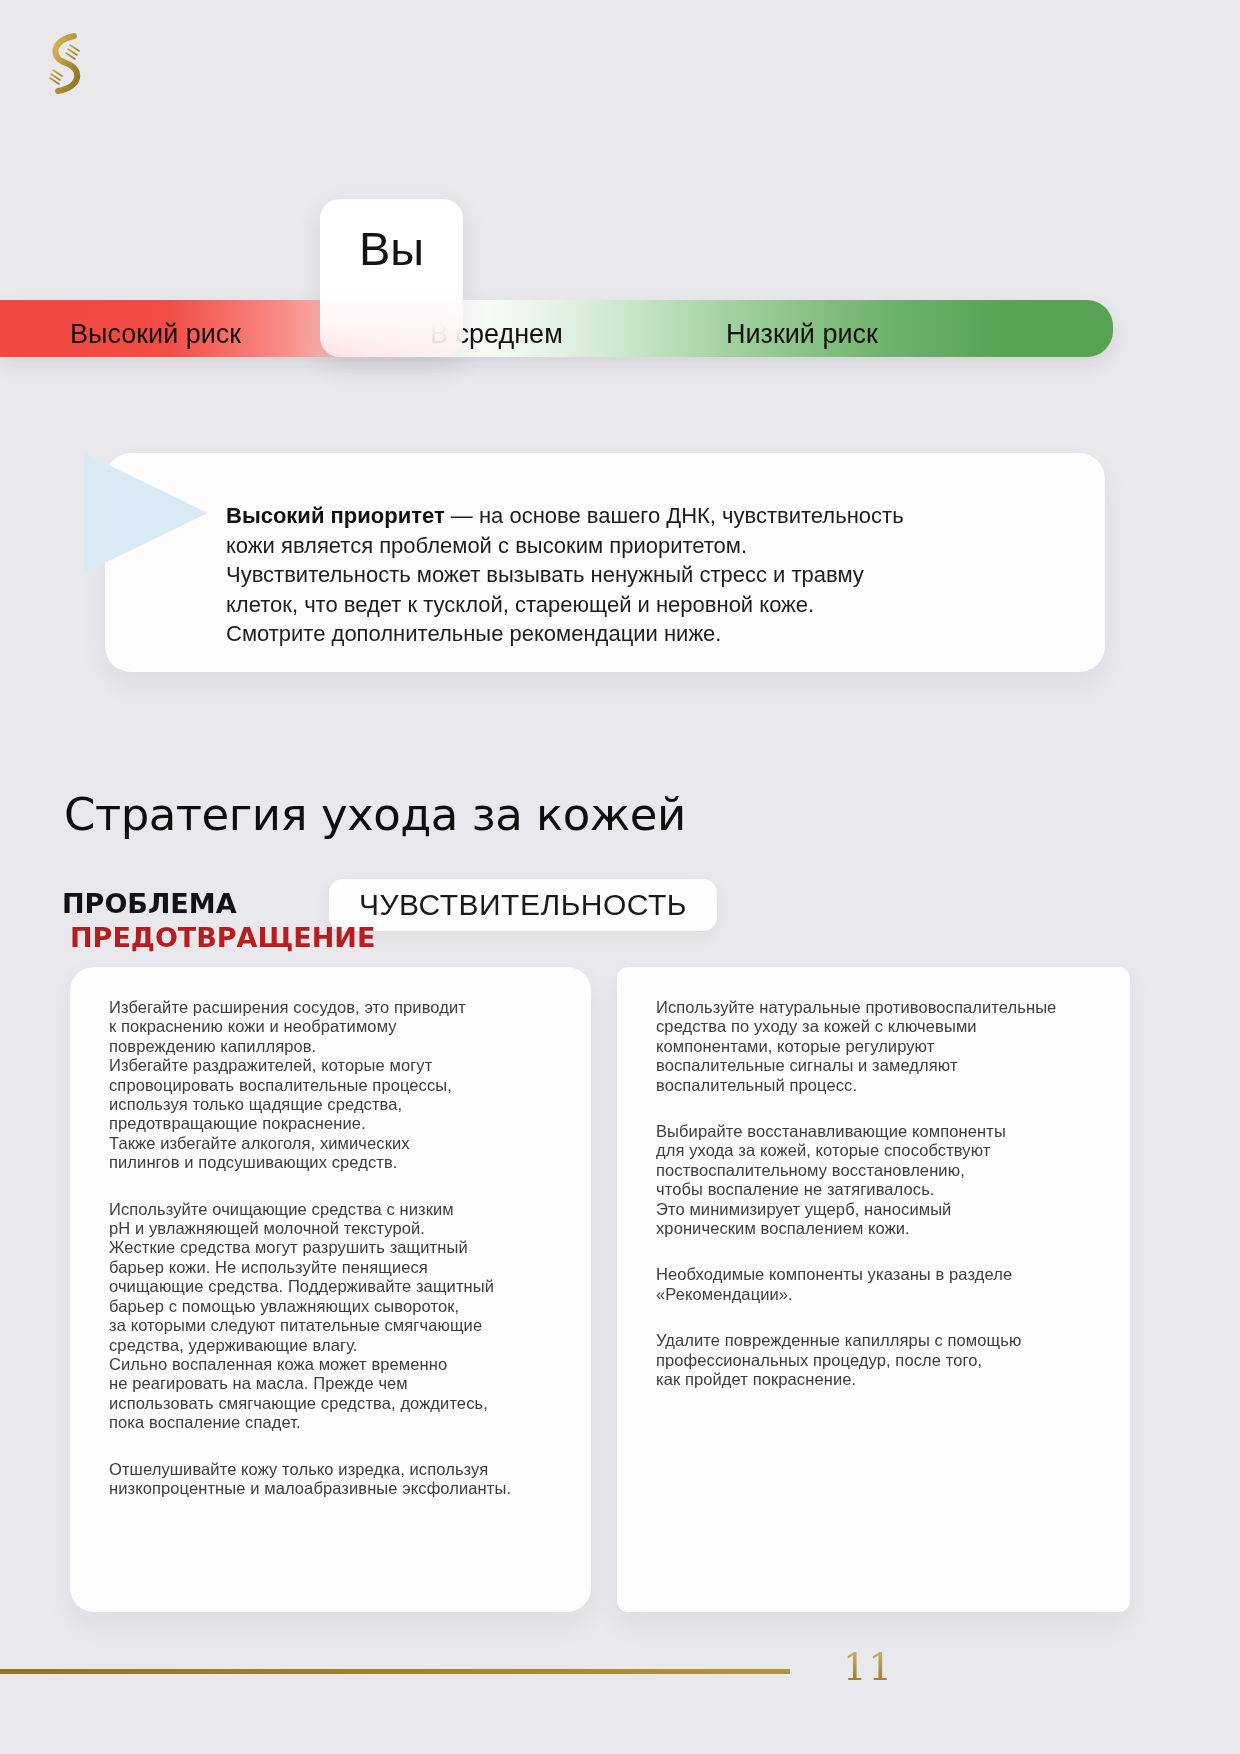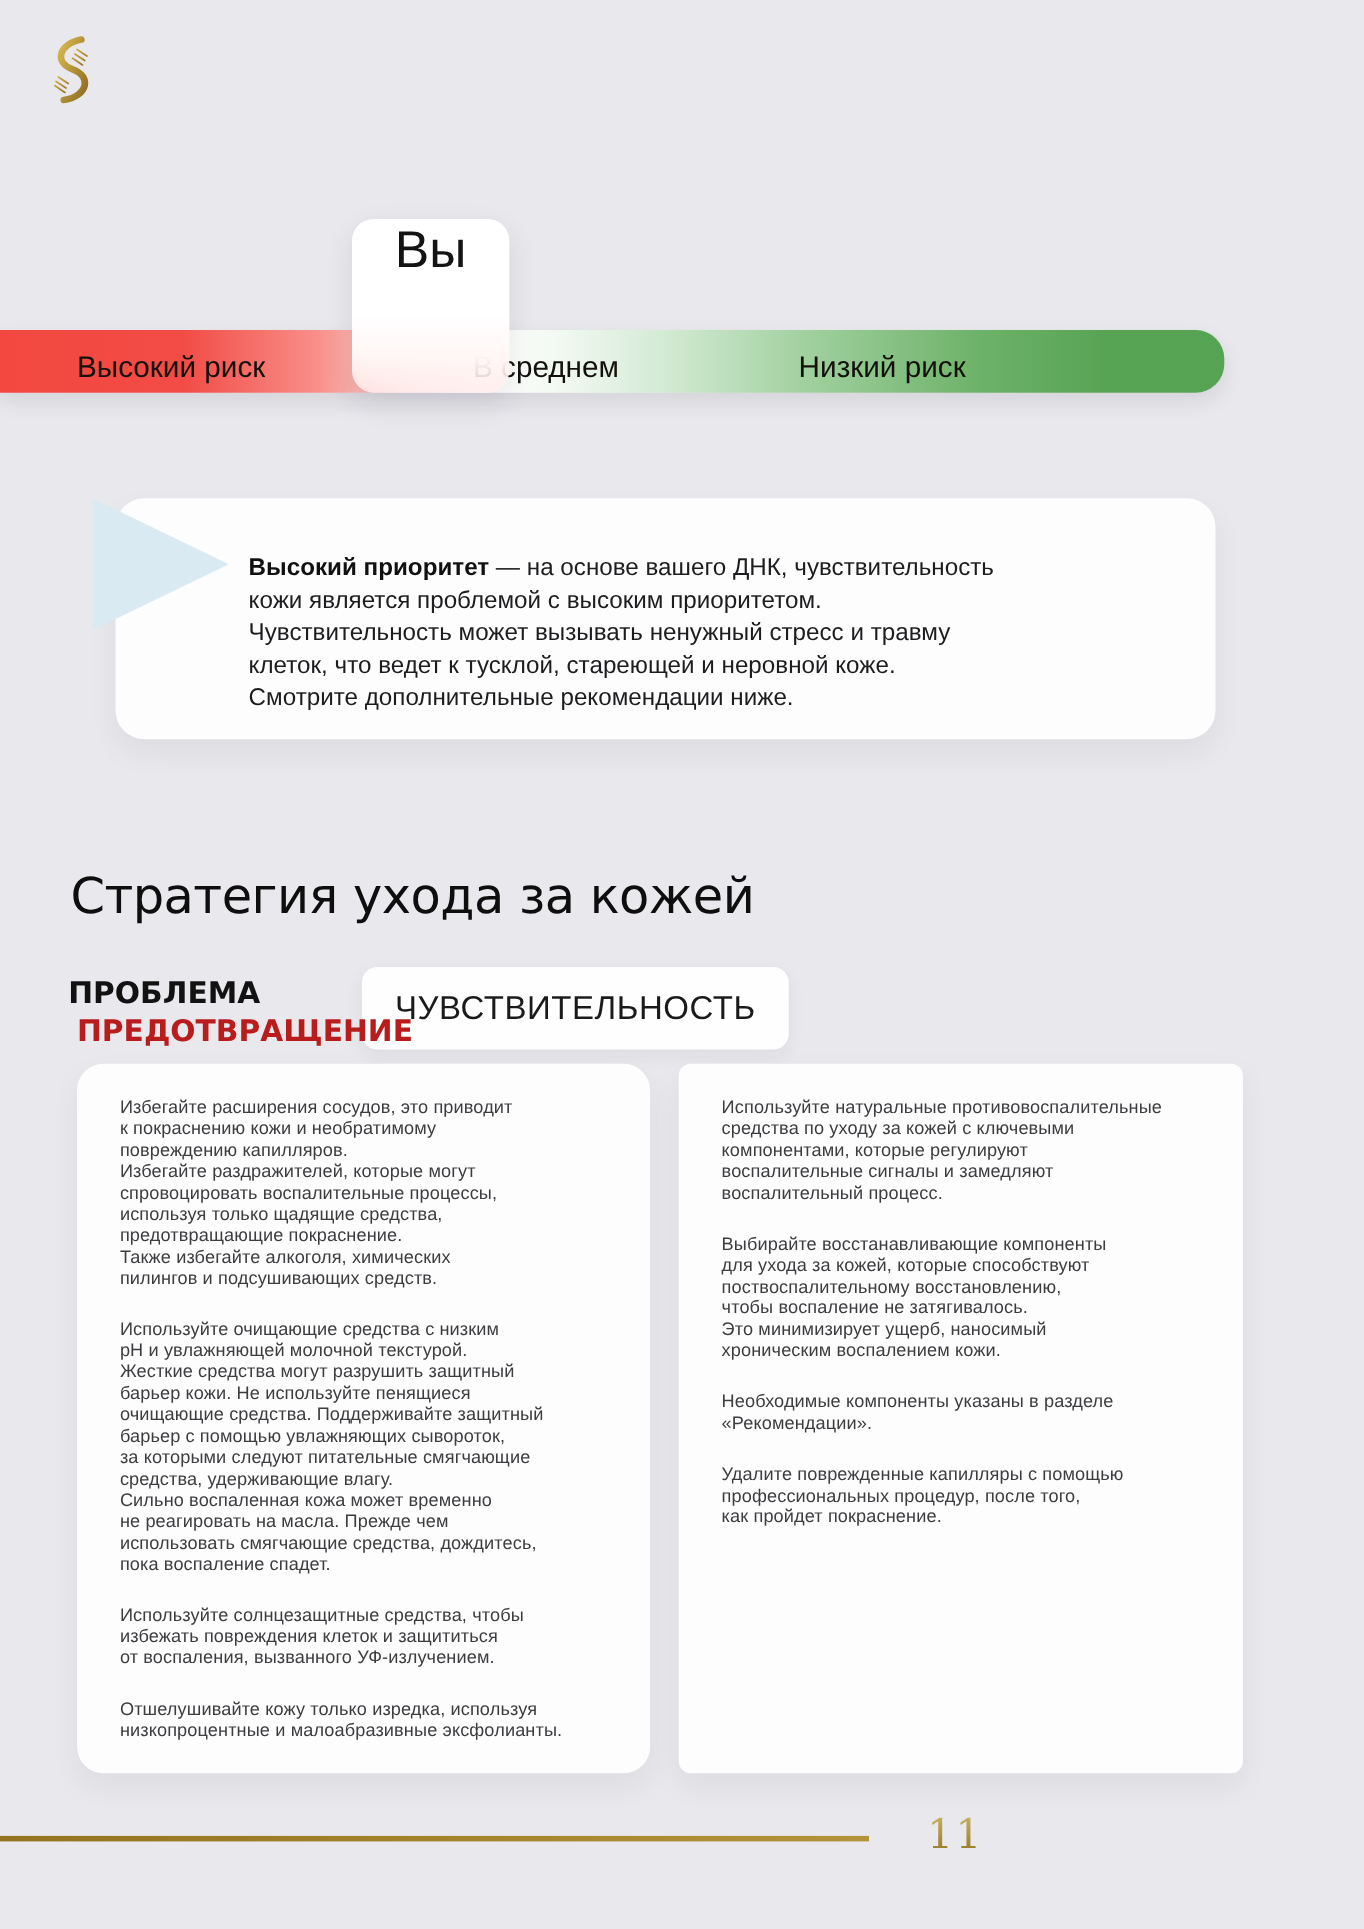--- a/index.html
+++ b/index.html
@@ -10,21 +10,21 @@
   .logo{position:absolute;left:40px;top:32px;width:48px;height:62px;}
 
   
   .h1{position:absolute;left:66px;top:118px;font-family:"DejaVu Sans", sans-serif;
       font-weight:bold;font-size:52px;line-height:76px;letter-spacing:-1px;color:#0e0e0f;white-space:nowrap;}
 
   
   .you-chip{position:absolute;left:320px;top:199px;width:143px;height:158px;border-radius:20px;
       background:linear-gradient(180deg,#ffffff 0%,#ffffff 55%,#fff7f6 78%,rgba(255,236,235,.82) 100%);
       box-shadow:0 10px 26px rgba(40,40,60,.10);z-index:3;text-align:center;}
-  .you-chip .you-text{display:inline-block;font-size:47px;font-weight:normal;color:#131313;}
+  .you-chip .you-text{display:inline-block;margin-top:22px;font-size:47px;font-weight:normal;color:#131313;}
 
   
   .risk-bar{position:absolute;left:0;top:300px;width:1113px;height:57px;z-index:2;
       border-radius:0 26px 26px 0;
       background:linear-gradient(90deg,#f2483f 0%,#f24c46 15%,#f98f8a 26%,#fcdedc 33%,#ffffff 40%,
                  #f1f8f1 46%,#d4ebd5 54%,#a0d09e 66%,#6db269 80%,#58a455 90%,#57a354 100%);
       box-shadow:0 8px 18px rgba(40,40,60,.10);}
   .risk-label{position:absolute;top:0;height:57px;display:flex;align-items:center;
       font-size:27px;color:#14110d;transform:translateY(6px);white-space:nowrap;}
   .risk-label.high{left:70px;}
@@ -38,21 +38,21 @@
       background:#fdfdfe;box-shadow:0 12px 28px rgba(40,40,60,.06);}
   .note-text{position:absolute;left:121px;top:48px;width:830px;font-size:22px;line-height:29.5px;
       color:#1d1d1f;white-space:pre-line;}
   .note-text b{font-weight:bold;color:#111;}
 
   
   .h2{position:absolute;left:64px;top:788px;font-family:"DejaVu Sans", sans-serif;
       font-weight:normal;font-size:45px;letter-spacing:-0.5px;color:#0e0e0f;white-space:nowrap;}
   .problem-label{position:absolute;left:62px;top:888px;font-family:"DejaVu Sans", sans-serif;
       font-weight:bold;font-size:27px;color:#121212;}
-  .problem-chip{position:absolute;left:329px;top:879px;width:388px;height:75px;border-radius:14px;
+  .problem-chip{position:absolute;left:329px;top:879px;width:388px;height:52px;border-radius:14px;
       background:#fefefe;box-shadow:0 6px 16px rgba(40,40,60,.06);
       display:flex;align-items:center;justify-content:center;}
   .problem-chip span{font-size:30px;letter-spacing:.5px;color:#1a1a1a;}
   .col-head{position:absolute;top:922px;font-family:"DejaVu Sans", sans-serif;
       font-weight:bold;font-size:27px;color:#b91c1c;white-space:nowrap;}
   .col-head.left{left:70px;}
   .col-head.right{left:611px;}
 
   
   .card{position:absolute;top:967px;height:645px;border-radius:24px;background:#fdfdfe;
@@ -131,23 +131,20 @@
 Жесткие средства могут разрушить защитный
 барьер кожи. Не используйте пенящиеся
 очищающие средства. Поддерживайте защитный
 барьер с помощью увлажняющих сывороток,
 за которыми следуют питательные смягчающие
 средства, удерживающие влагу.
 Сильно воспаленная кожа может временно
 не реагировать на масла. Прежде чем
 использовать смягчающие средства, дождитесь,
 пока воспаление спадет.</p>
-    <p>Используйте солнцезащитные средства, чтобы
-избежать повреждения клеток и защититься
-от воспаления, вызванного УФ-излучением.</p>
     <p>Отшелушивайте кожу только изредка, используя
 низкопроцентные и малоабразивные эксфолианты.</p>
   </div>
 
   <div class="card right">
     <p>Используйте натуральные противовоспалительные
 средства по уходу за кожей с ключевыми
 компонентами, которые регулируют
 воспалительные сигналы и замедляют
 воспалительный процесс.</p>

